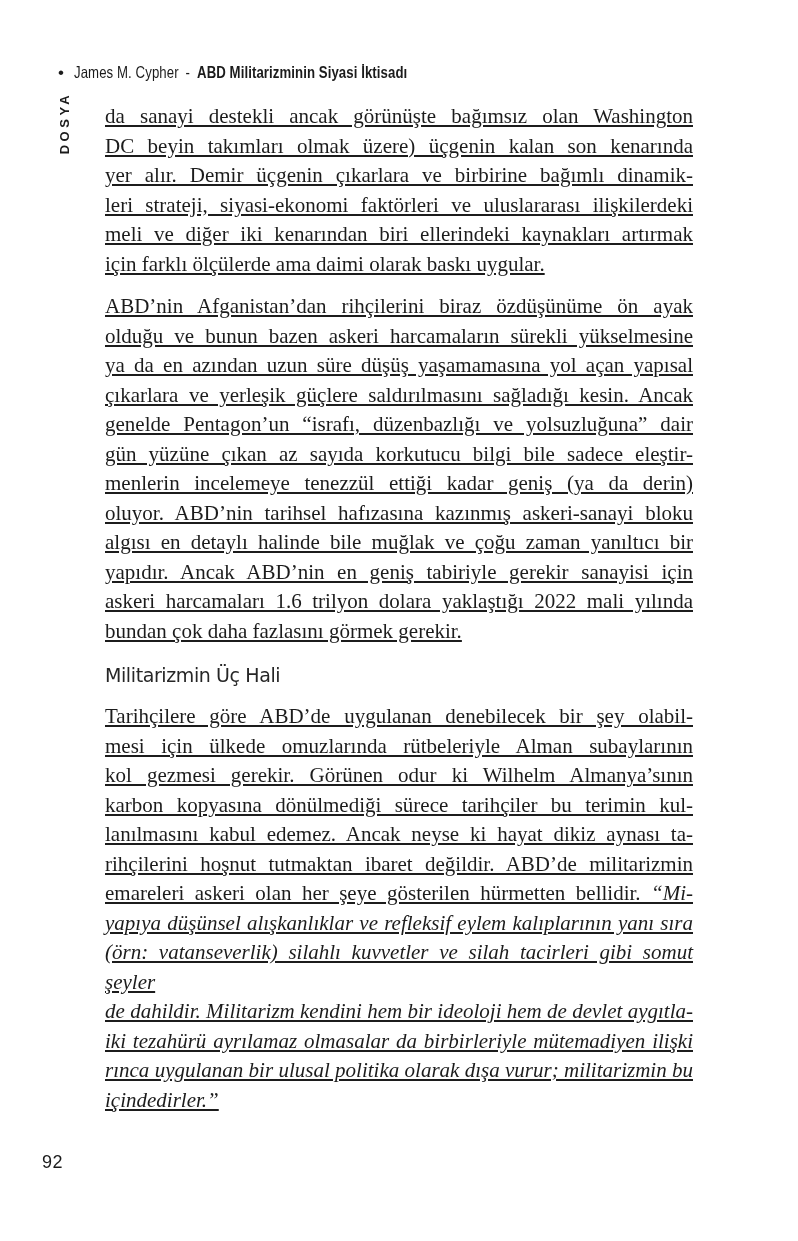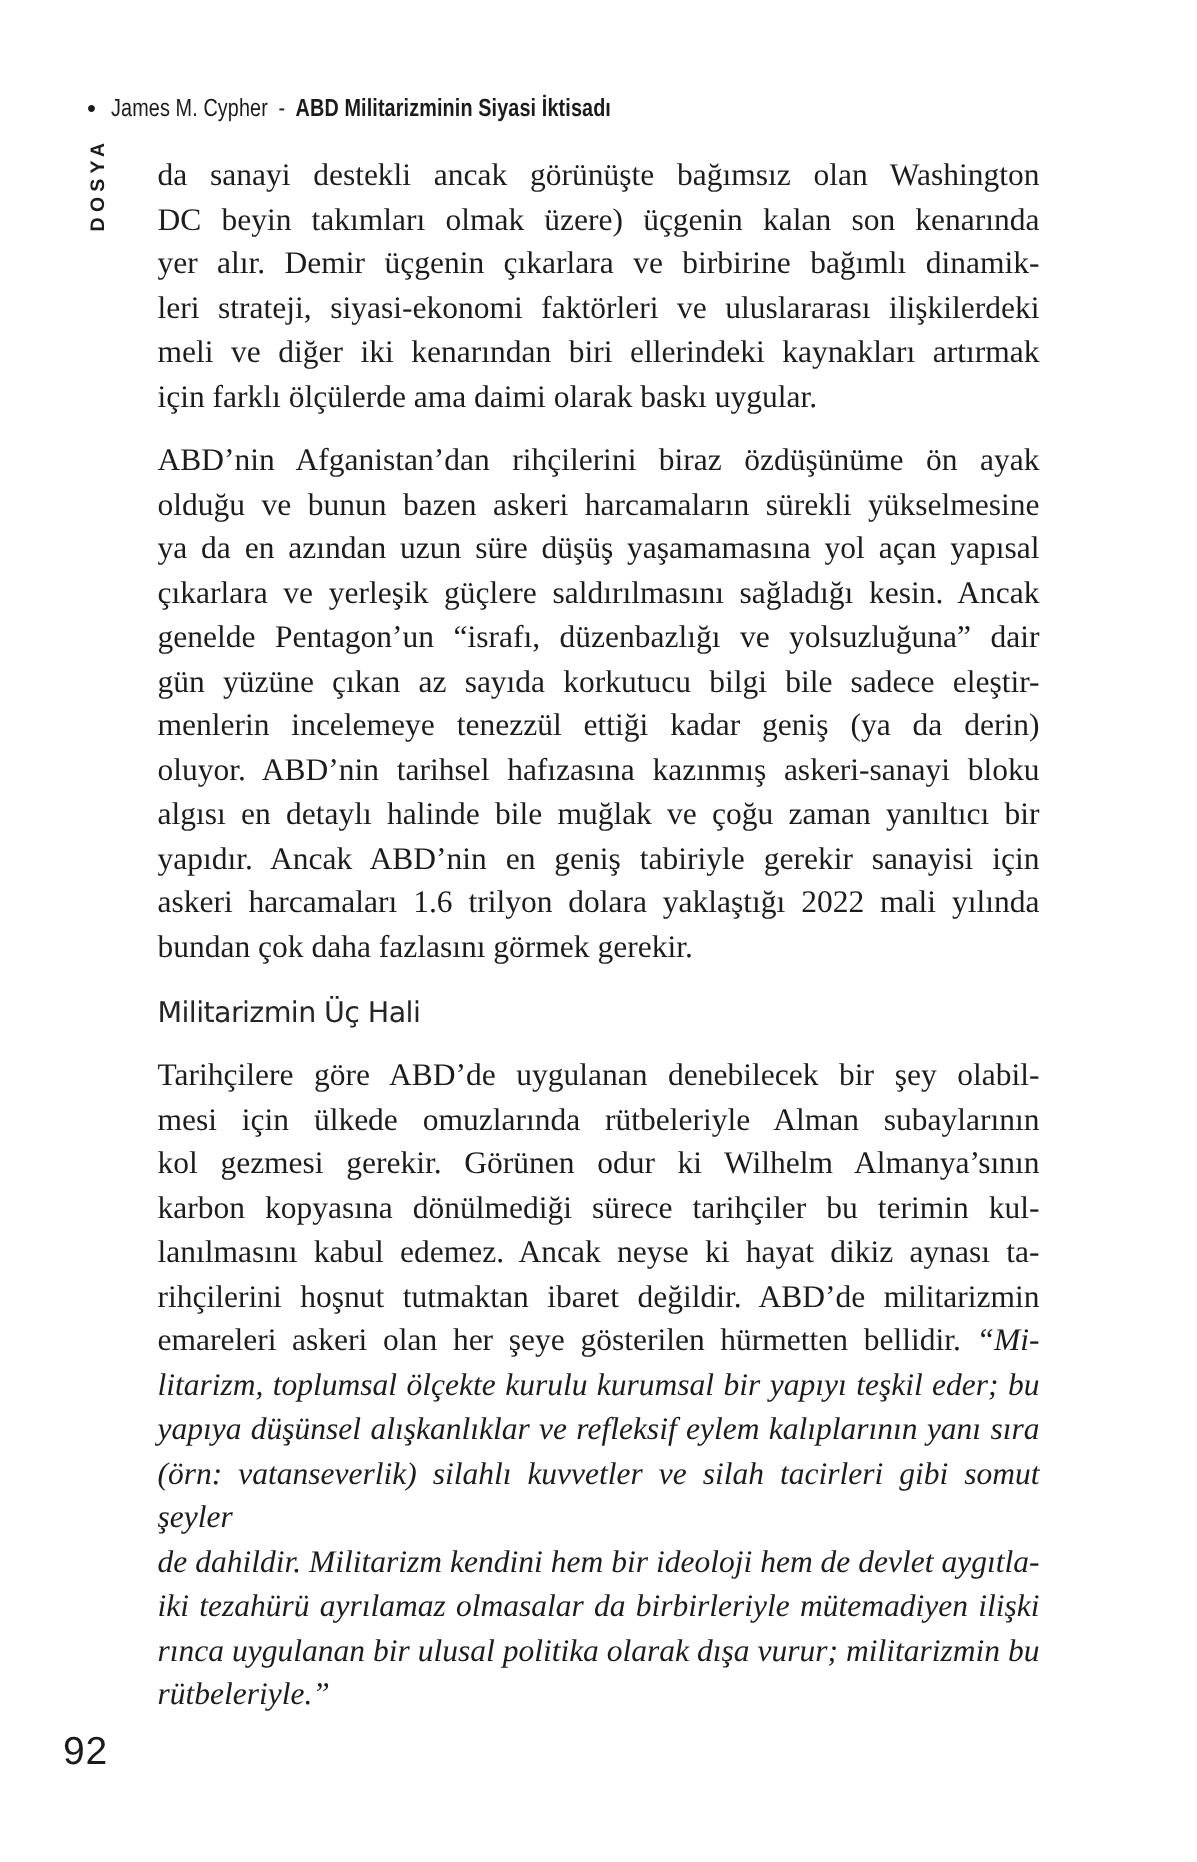--- a/index.html
+++ b/index.html
@@ -55,21 +55,21 @@
   
   .text-column {
     position: absolute;
     left: 105px; top: 102px;
     width: 588px;
     font-family: "Liberation Serif", "DejaVu Serif", serif;
     font-size: 21px;
     line-height: 29.5px;
     color: #1c1c1c;
   }
-  .paragraph { margin-bottom: 13px; }
+  .paragraph { margin-bottom: 13px; text-decoration: underline; }
   .line {
     text-align: justify;
     text-align-last: justify;
   }
   .line.last { text-align-last: left; }
   .italic, .line.it { font-style: italic; }
 
   
   .section-heading {
     font-family: "DejaVu Sans", sans-serif;
@@ -78,21 +78,21 @@
     letter-spacing: -0.4px;
     color: #262626;
     margin: 12px 0 11px 0;
     line-height: 32px;
   }
 
   
   .page-number {
     position: absolute;
     left: 42px; top: 1152px;
-    font-size: 26px;
+    font-size: 18px;
     font-weight: 500;
     letter-spacing: 0.5px;
     color: #1b1b1b;
   }
 </style>
 </head>
 <body>
 
 <div class="running-header">
   <span class="bullet">•</span>
@@ -136,24 +136,23 @@
   <div class="paragraph">
     <div class="line">Tarihçilere göre ABD’de uygulanan denebilecek bir şey olabil-</div>
     <div class="line">mesi için ülkede omuzlarında rütbeleriyle Alman subaylarının</div>
     <div class="line">kol gezmesi gerekir. Görünen odur ki Wilhelm Almanya’sının</div>
     <div class="line">karbon kopyasına dönülmediği sürece tarihçiler bu terimin kul-</div>
     <div class="line">lanılmasını kabul edemez. Ancak neyse ki hayat dikiz aynası ta-</div>
     <div class="line">rihçilerini hoşnut tutmaktan ibaret değildir. ABD’de militarizmin</div>
     <div class="line">
       <span>emareleri askeri olan her şeye gösterilen hürmetten bellidir. </span><span class="italic">“Mi-</span>
     </div>
-    <div class="line it">litarizm, toplumsal ölçekte kurulu kurumsal bir yapıyı teşkil eder; bu</div>
     <div class="line it">yapıya düşünsel alışkanlıklar ve refleksif eylem kalıplarının yanı sıra</div>
     <div class="line it">(örn: vatanseverlik) silahlı kuvvetler ve silah tacirleri gibi somut şeyler</div>
     <div class="line it">de dahildir. Militarizm kendini hem bir ideoloji hem de devlet aygıtla-</div>
     <div class="line it">iki tezahürü ayrılamaz olmasalar da birbirleriyle mütemadiyen ilişki</div>
     <div class="line it">rınca uygulanan bir ulusal politika olarak dışa vurur; militarizmin bu</div>
-    <div class="line it last">rütbeleriyle.”</div>
+    <div class="line it last">içindedirler.”</div>
   </div>
 
 </div>
 
 <div class="page-number">92</div>
 
 </body></html>

